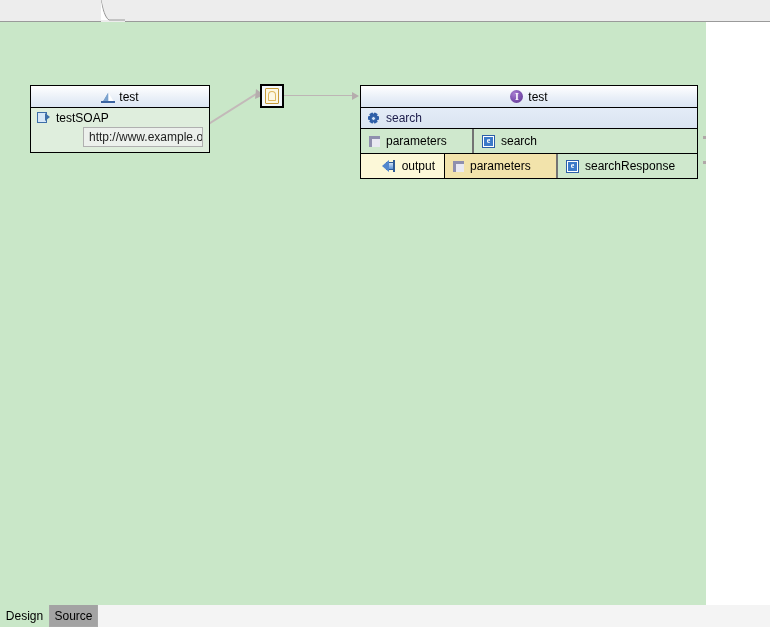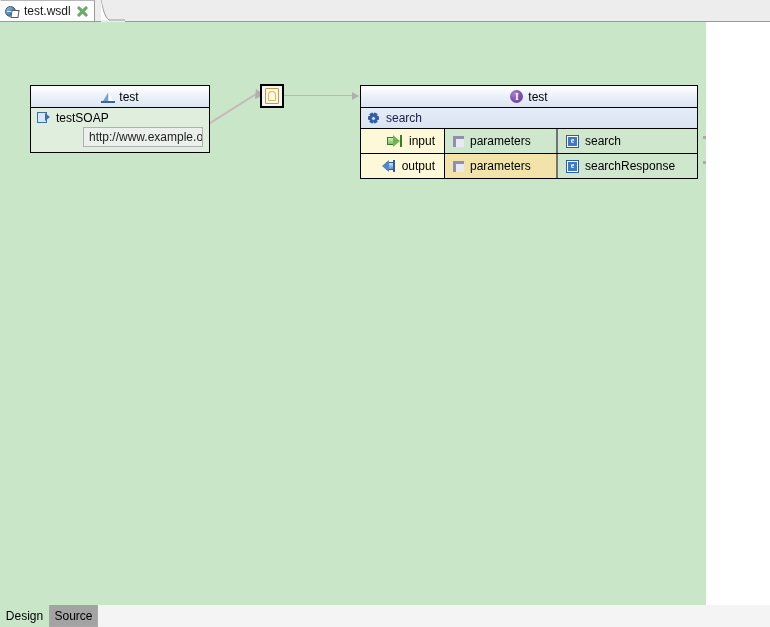--- a/index.html
+++ b/index.html
@@ -439,31 +439,20 @@
 <body>
 
 <div id="editor-tabbar">
   <div class="tab-slant">
     <svg width="24" height="22" viewBox="0 0 24 22">
       <path d="M0,0 L0,21 L24,21 L24,22 L0,22 Z" fill="#9a9a9a"></path>
       <path d="M0,0 L6,20 L24,20 L24,22 L0,22 Z" fill="#ededed"></path>
       <path d="M0,0 C2,10 4,17 8,20 L24,20" fill="none" stroke="#9a9a9a" stroke-width="1"></path>
       <path d="M0,0 L0,20 L7,20 C3,17 1,9 0,0 Z" fill="#ffffff"></path>
     </svg>
-  </div>
-  <div class="editor-tab">
-    <span class="wsdl-icon">
-      <span class="globe"></span>
-      <span class="sheet"></span>
-    </span>
-    <span class="tab-label">test.wsdl</span>
-    <span class="close-x">
-      <span></span>
-        <span></span>
-    </span>
   </div>
 </div>
 
 <div id="canvas">
 
   <svg id="conn-diagonal">
     <line x1="0" y1="48" x2="60" y2="10" stroke="#c3b9b9" stroke-width="2"></line>
     <polygon points="60,5 68,11 59,15" fill="#b5adad"></polygon>
   </svg>
 
@@ -507,28 +496,20 @@
       <span class="gear-icon">
         <span class="g1"></span>
           <span class="g2"></span>
           <span class="g3"></span>
           <span class="hub"></span>
       </span>
       <span class="op-label">search</span>
     </div>
 
     <div class="msg-row row-input">
-      <div class="cell cell-kind">
-        <span class="in-arrow">
-          <span class="shaft"></span>
-            <span class="head"></span>
-            <span class="bar"></span>
-        </span>
-        <span class="cell-label">input</span>
-      </div>
       <div class="cell cell-param">
         <span class="part-icon">
           <span class="fill"></span>
             <span class="l1"></span>
             <span class="l2"></span>
         </span>
         <span class="cell-label">parameters</span>
       </div>
       <div class="cell cell-elem">
         <span class="elem-icon">

